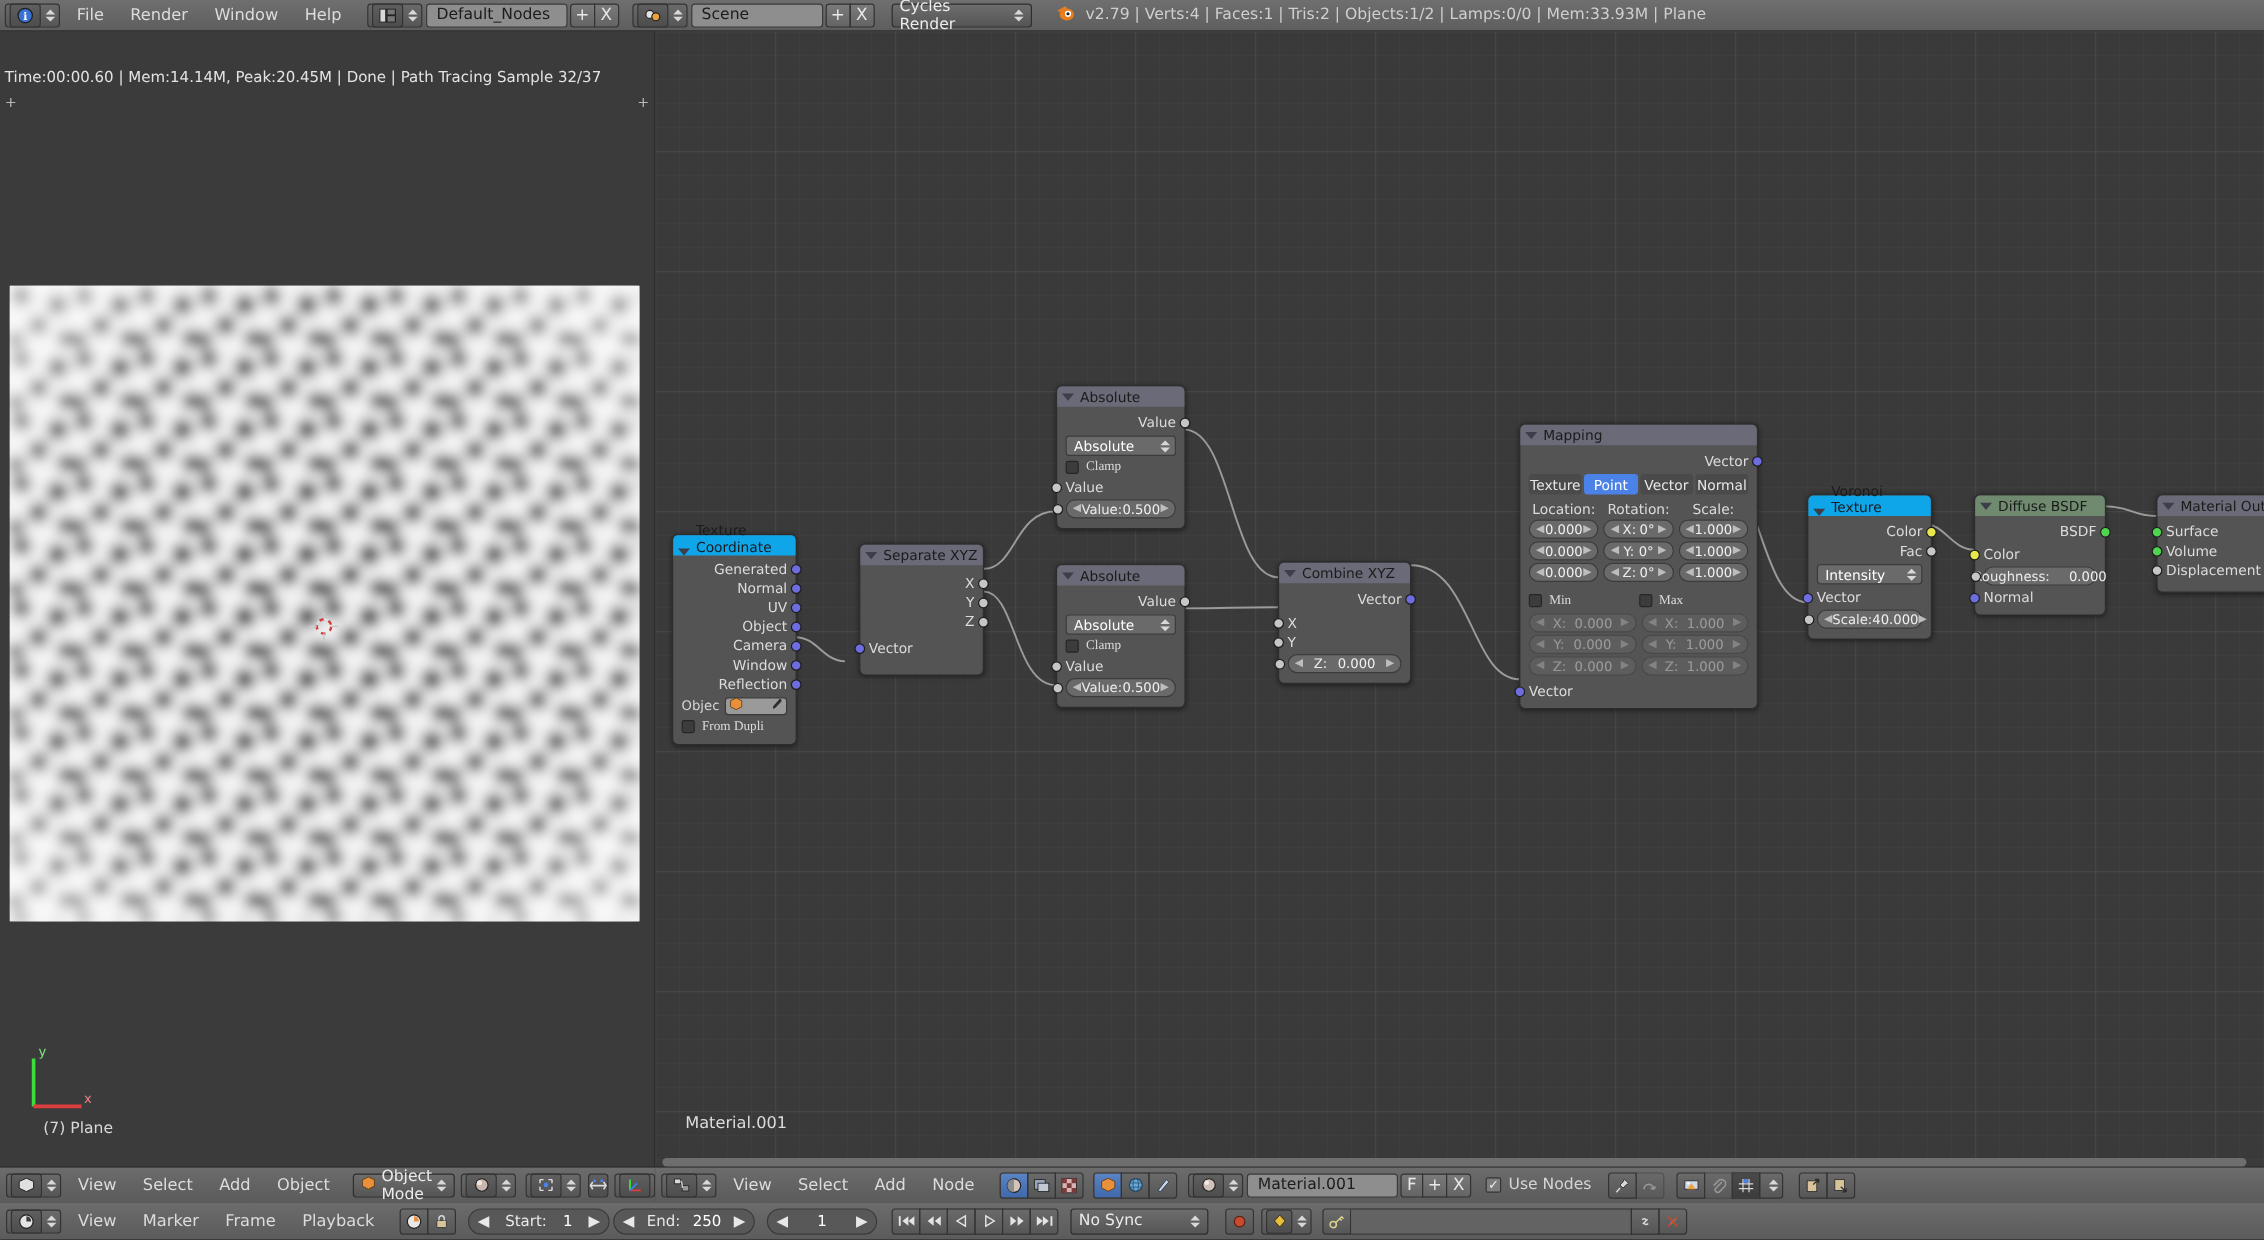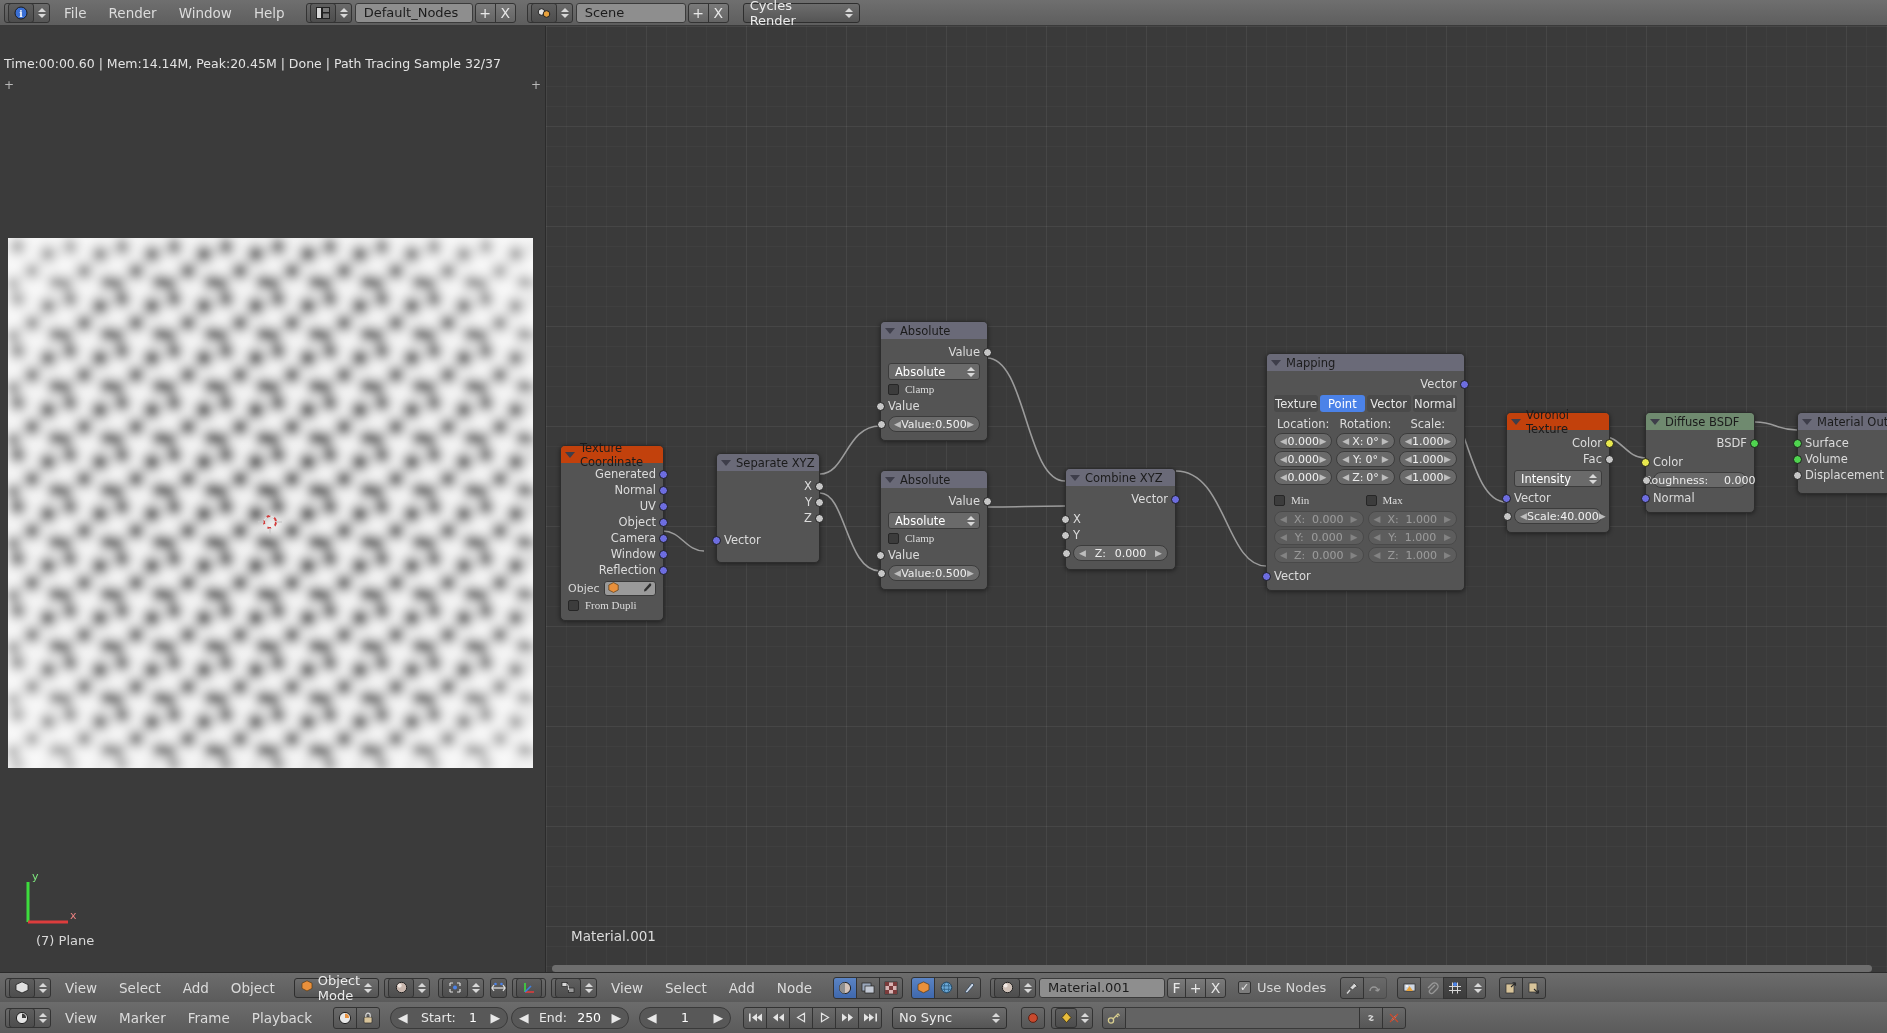--- a/index.html
+++ b/index.html
@@ -73,21 +73,21 @@
     background:#6e6e6e; border-radius:4px; }
 
   .node { position:absolute; border-radius:5px;
     background:#545454; border:1px solid #2d2d2d;
     box-shadow:0 1px 4px rgba(0,0,0,.45); }
   .node .hdr { height:17px; border-radius:4px 4px 0 0;
     background:#6a6a78; display:flex; align-items:center; padding-left:4px;
     font-size:11.5px; color:#1b1b1b; }
   .node .hdr .tri { width:0;height:0;border-left:5px solid transparent;
     border-right:5px solid transparent;border-top:6px solid #3e3e4a; margin-right:5px; }
-  .node .hdr.tex { background:#c2410c; }
+  .node .hdr.tex { background:#0ea5e9;align-items:flex-end; }
   .node .body { padding:3px 7px 6px 7px; }
   .sock-row { position:relative; height:16px; display:flex; align-items:center;
     font-size:11.5px; color:#dcdcdc; }
   .sock-row.out { justify-content:flex-end; }
   .sock { position:absolute; width:9px;height:9px;border-radius:50%;
     border:1px solid #1d1d1d; top:50%; margin-top:-4.5px;}
   .sock.left { left:-12px; } .sock.right { right:-12px; }
   .s-vec { background:#6d6de0; } .s-val { background:#c6c6c6; }
   .s-col { background:#e8e84e; } .s-shd { background:#4fd44f; }
   .nfield { height:16px; border-radius:8px; background:#6a6a6a;
@@ -198,20 +198,31 @@
   </div>
 
   <div class="dropdown" style="margin-left:14px; width:117px">
     <span>Cycles Render</span>
     <span class="arrows">
         <i class="up"></i>
         <i class="dn"></i>
       </span>
   </div>
 
+  <div style="margin-left:20px; display:flex; align-items:center;">
+    <span style="margin-right:8px;">
+      <svg width="17" height="15" viewBox="0 0 17 15">
+          <ellipse cx="9" cy="9" rx="6" ry="5" fill="#e87d1e"></ellipse>
+          <circle cx="10" cy="8.5" r="2.6" fill="#fff"></circle>
+          <circle cx="10" cy="8.5" r="1.3" fill="#1b1b1b"></circle>
+          <path d="M1 6 L8 2 L9 4 L3 7 Z" fill="#e87d1e"></path>
+        </svg>
+    </span>
+    <span id="stats">v2.79 | Verts:4 | Faces:1 | Tris:2 | Objects:1/2 | Lamps:0/0 | Mem:33.93M | Plane</span>
+  </div>
 </div>
 
 <div id="view3d">
   <div id="renderinfo">Time:00:00.60 | Mem:14.14M, Peak:20.45M | Done | Path Tracing Sample 32/37</div>
   <div class="plus-ui" style="left:4px; top:52px;">+</div>
   <div class="plus-ui" style="right:4px; top:52px;">+</div>
 
   <div id="renderimg">
     <svg width="525" height="530" viewBox="0 0 525 530">
       <defs>

